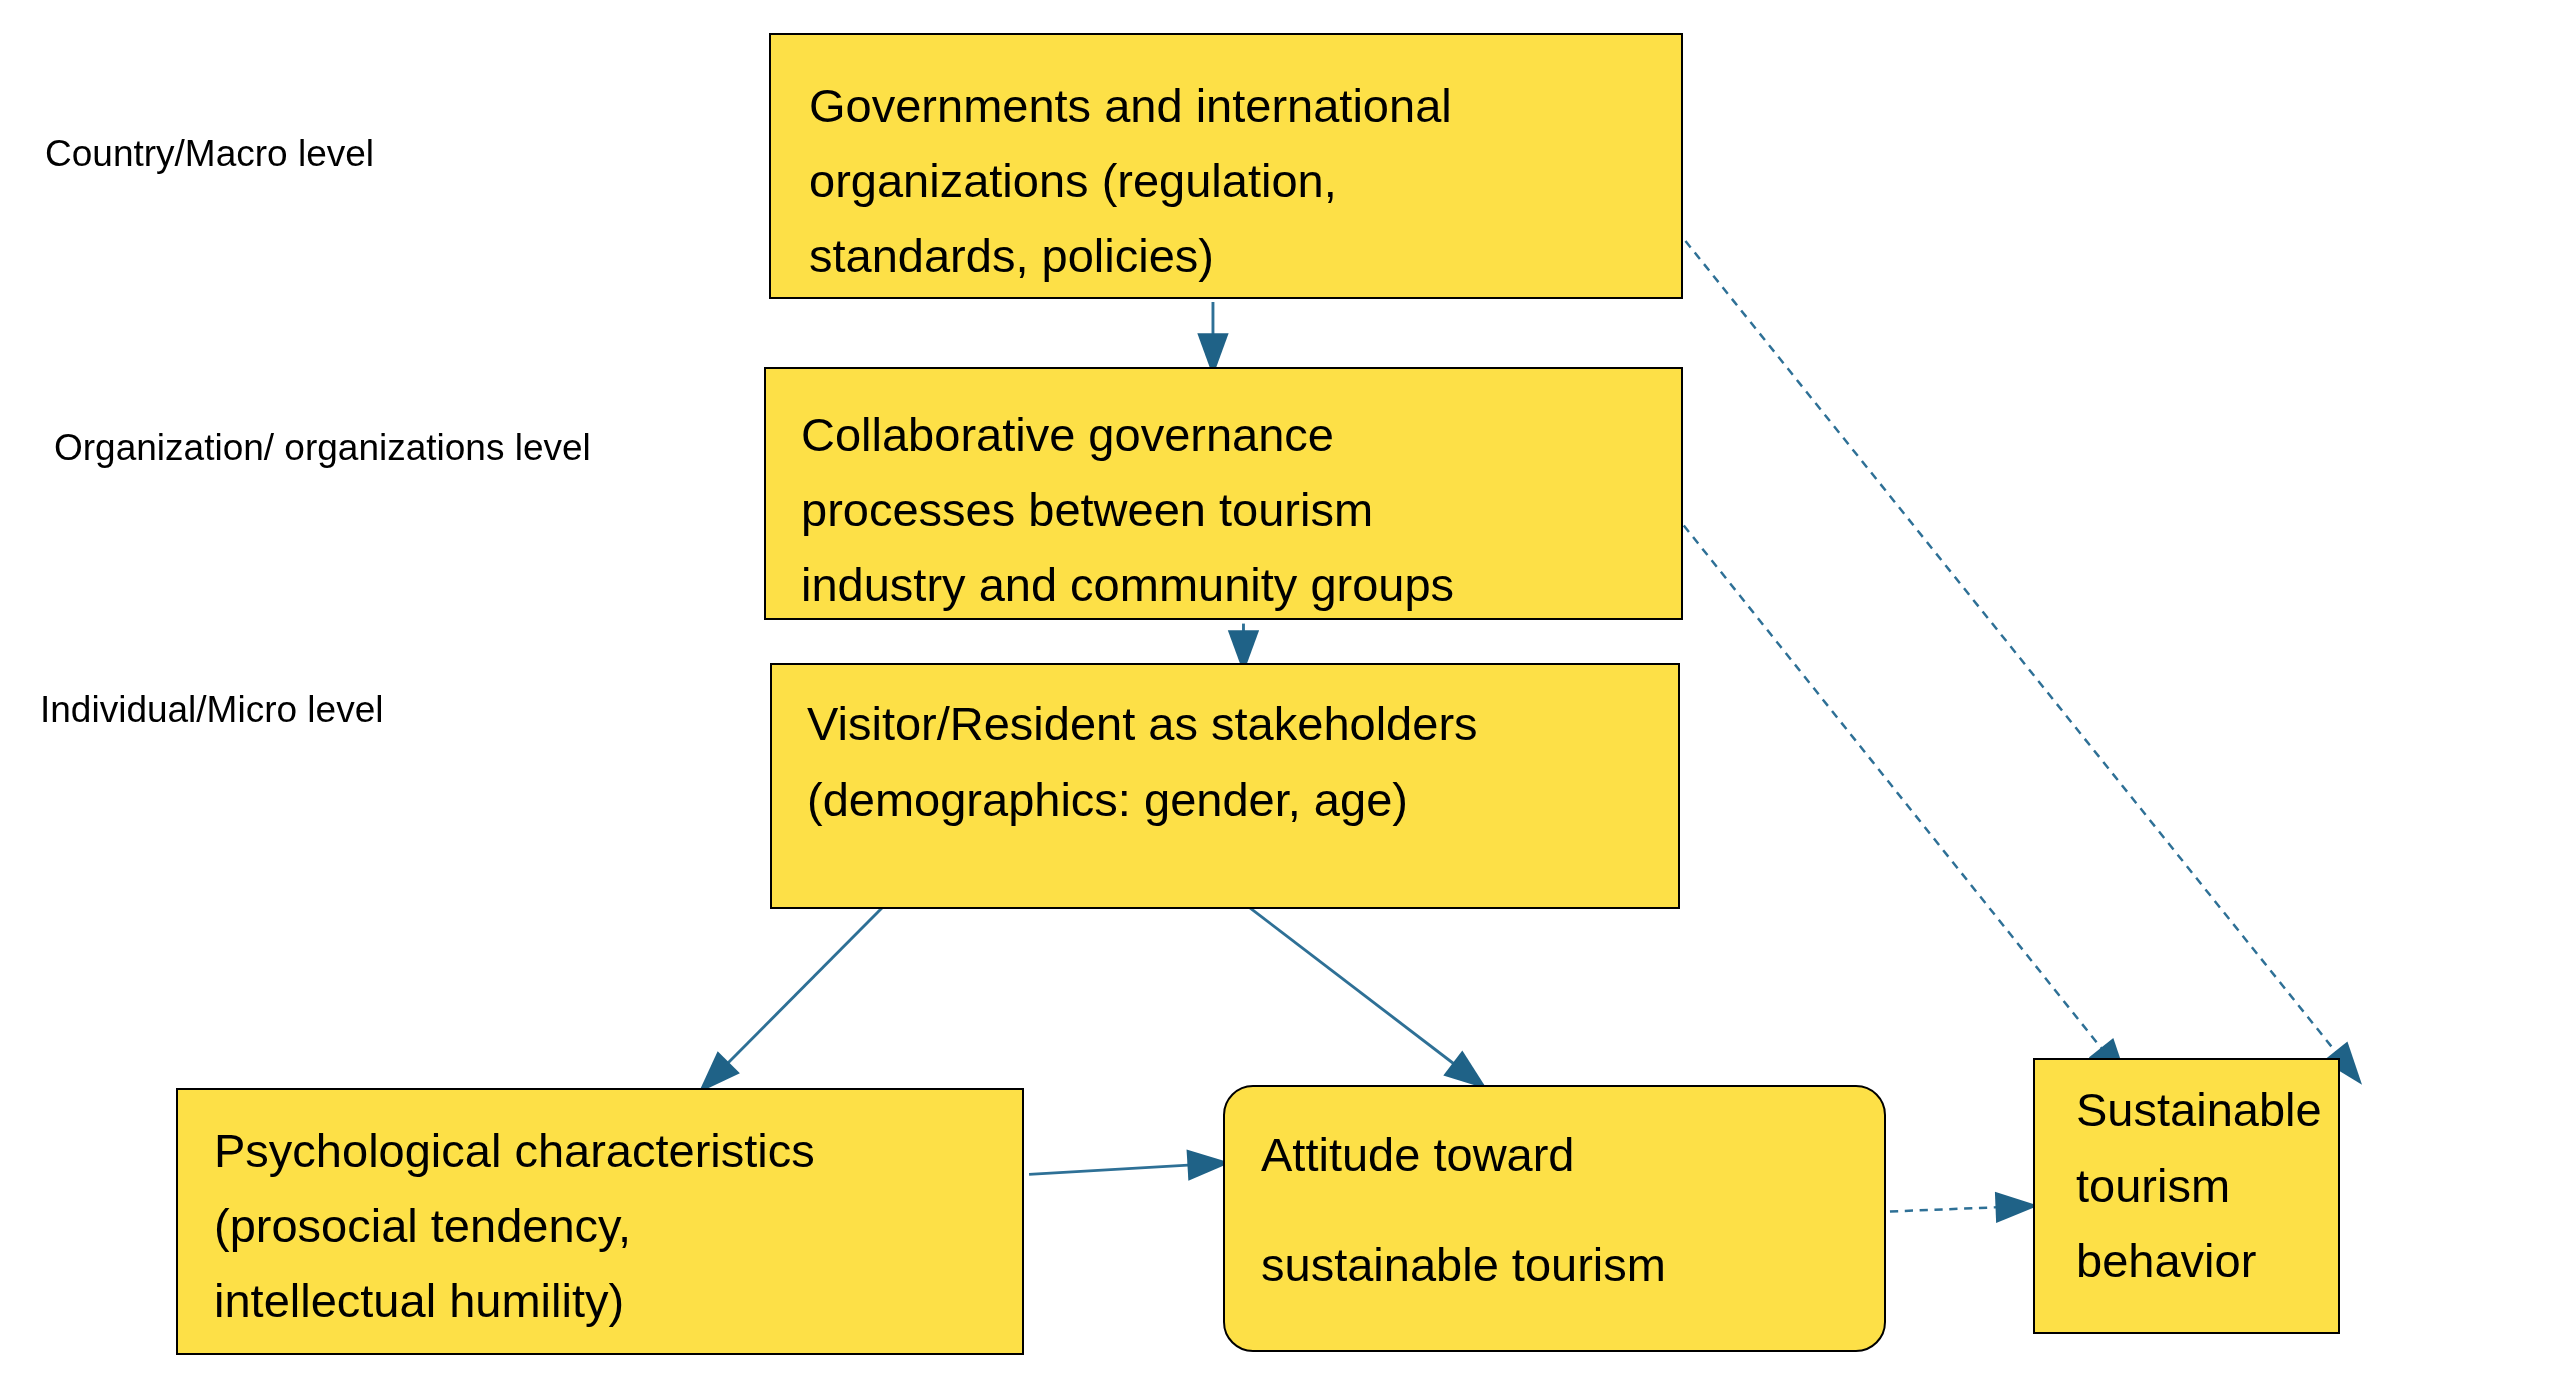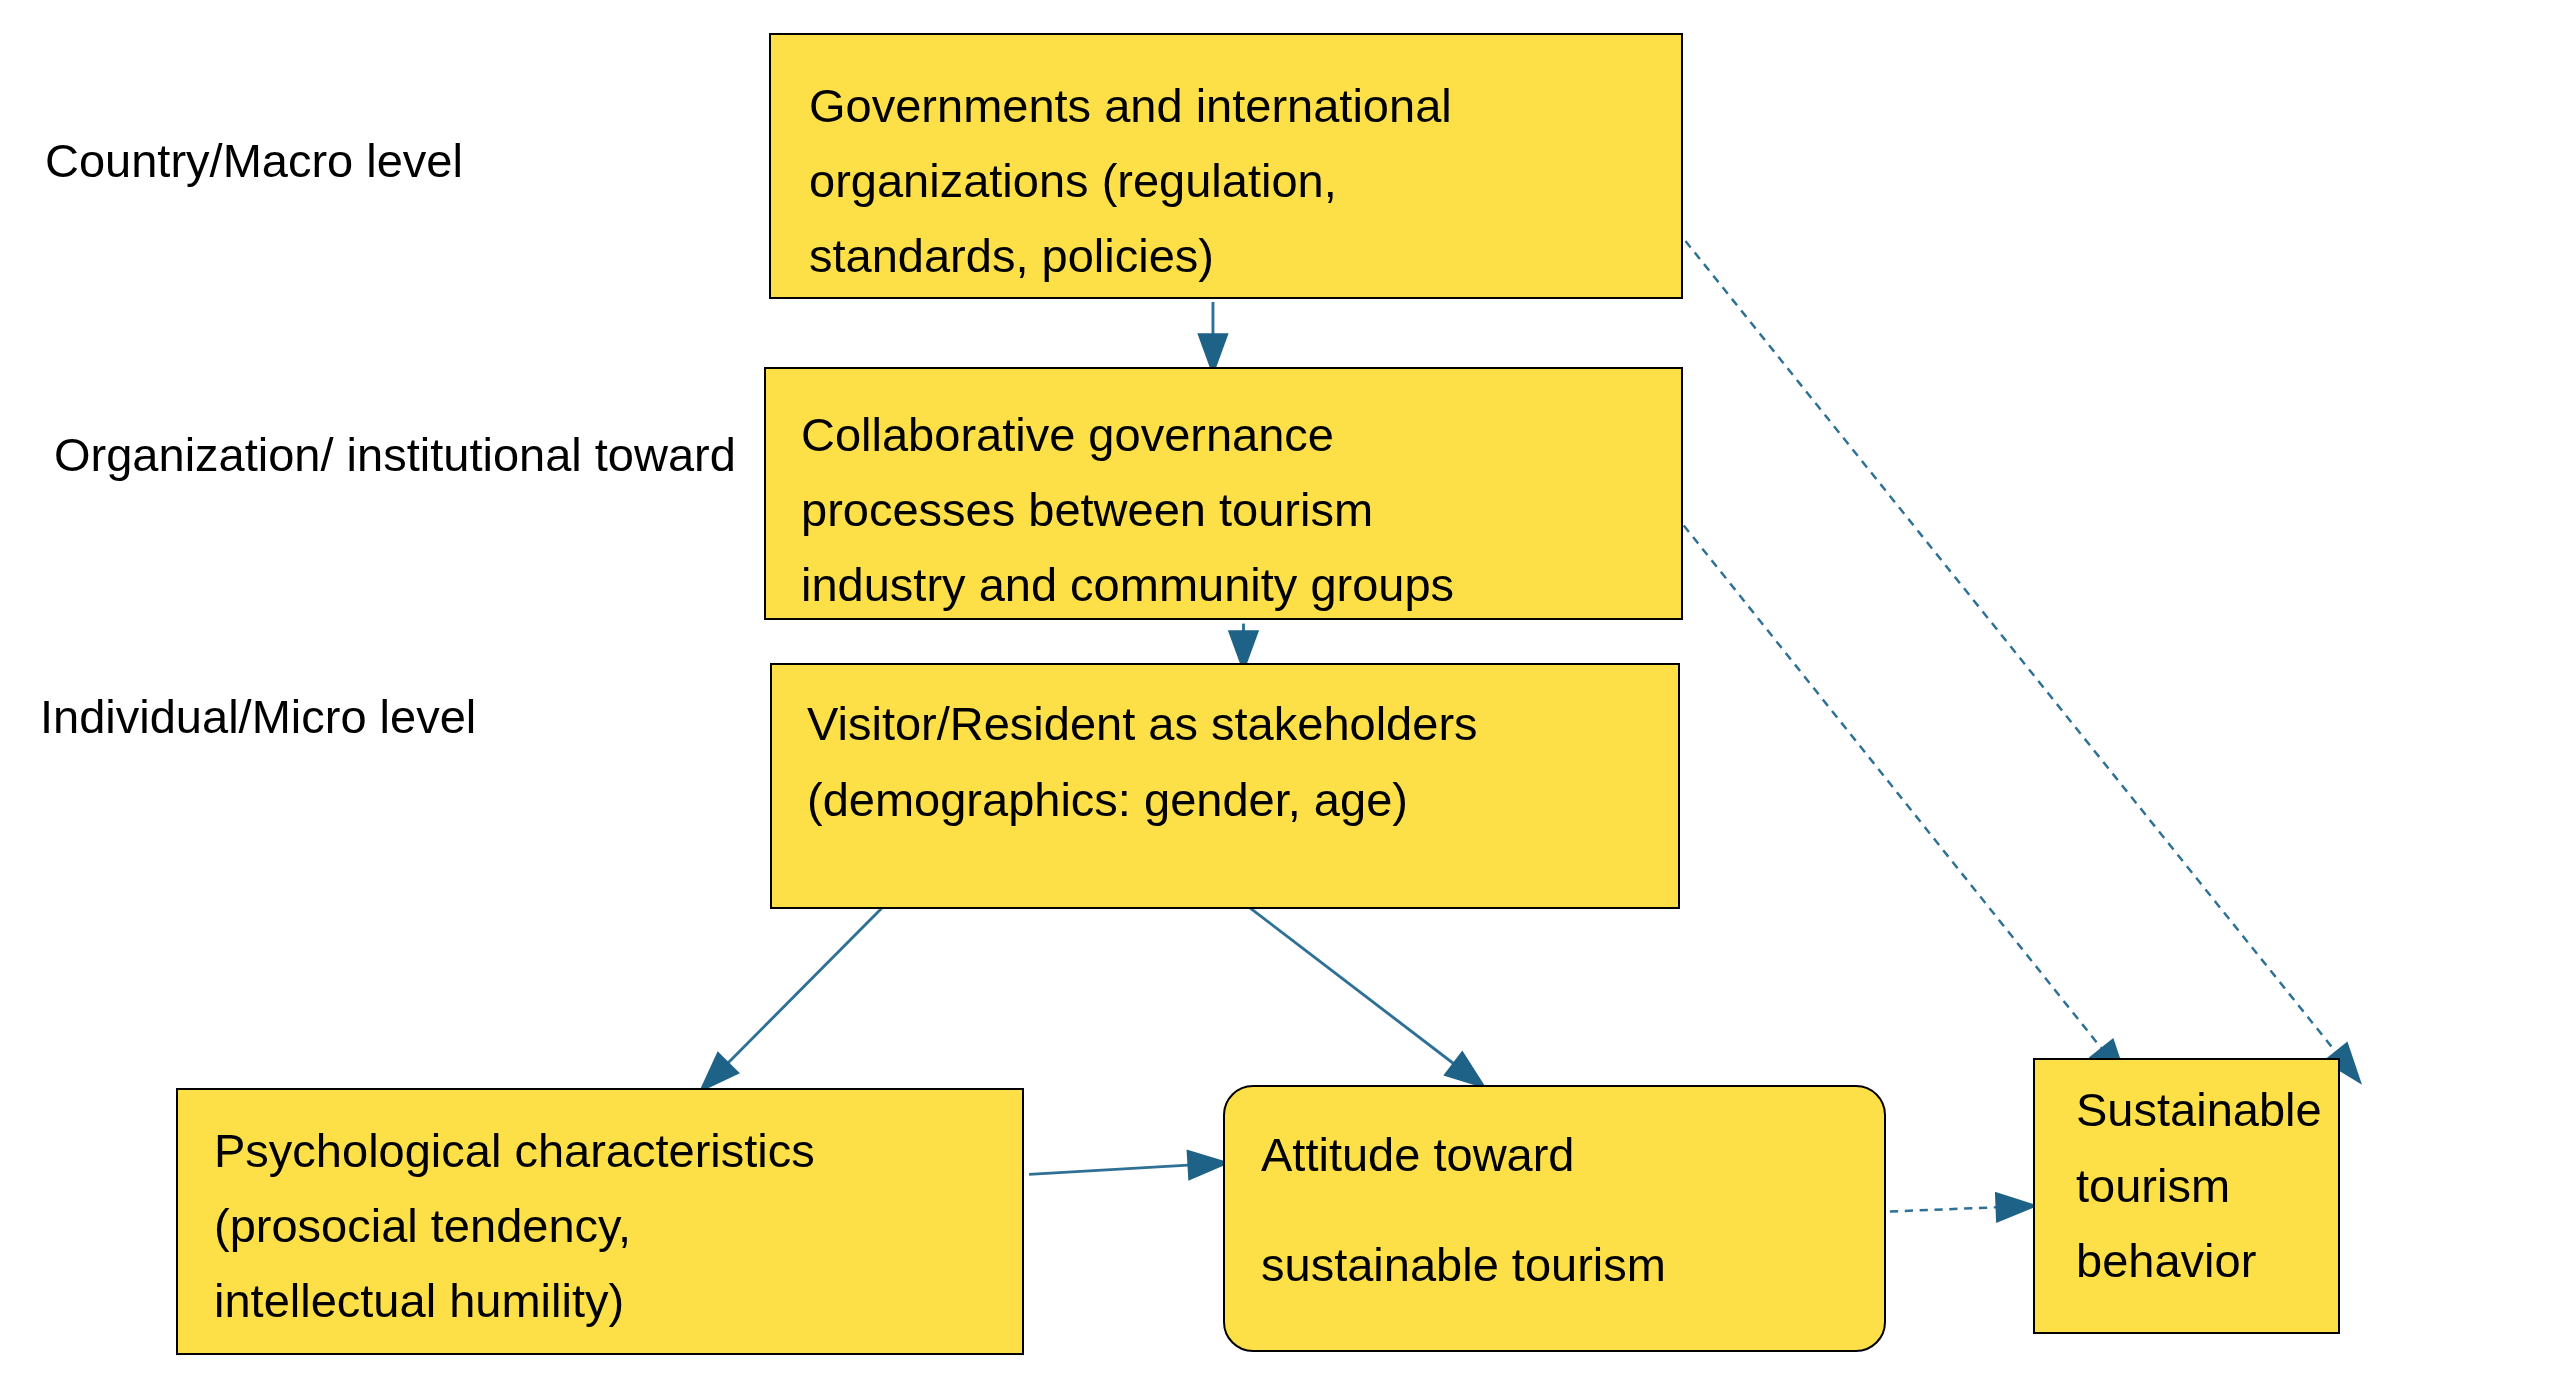--- a/index.html
+++ b/index.html
@@ -42,21 +42,21 @@
   .node .nline { display: block; }
   .node-governments            { left: 769px;  top: 33px;   width: 914px; height: 266px; padding: 33px 25px 0 38px; }
   .node-collaborative          { left: 764px;  top: 367px;  width: 919px; height: 253px; padding: 28px 25px 0 35px; }
   .node-visitor                { left: 770px;  top: 663px;  width: 910px; height: 246px; padding: 21.4px 25px 0 35px; }
   .node-psychological          { left: 176px;  top: 1088px; width: 848px; height: 267px; padding: 23px 25px 8px 36px; }
   .node-attitude               { left: 1223px; top: 1085px; width: 663px;  height: 267px; padding: 13px 25px 0 36px; line-height: 2.35; border-radius: 30px; }
   .node-sustainable            { left: 2033px; top: 1058px; width: 307px;  height: 276px; padding: 12.4px 16.5px 0 41px; }
   .level-label {
     position: absolute;
     z-index: 2;
-    font-size: 47px;
+    font-size: 37px;
     line-height: 1.55;
     white-space: nowrap;
   }
   .level-country      { left: 45px; top: 125px; }
   .level-organization { left: 54px; top: 419px; }
   .level-individual   { left: 40px; top: 681px; }
 </style>
 </head>
 <body>
 
@@ -76,21 +76,21 @@
     <line class="dashed" x1="2292" y1="1469" x2="2468" y2="1462" marker-end="url(#ah)"></line>
     <line class="dashed" x1="2044" y1="292" x2="2862" y2="1312" marker-end="url(#ah)"></line>
     <line class="dashed" x1="2042" y1="637" x2="2578" y2="1308" marker-end="url(#ah)"></line>
   </svg>
 
   <div class="level-label level-country">
     <span class="nline">Country/Macro level</span>
   </div>
   <div class="level-label level-organization">
     <span class="nline">Organization/</span>
-    <span class="nline">institutional toward</span>
+    <span class="nline">organizations level</span>
   </div>
   <div class="level-label level-individual">
     <span class="nline">Individual/Micro level</span>
   </div>
 
   <div class="node node-governments">
     <span class="nline">Governments and international</span>
     <span class="nline">organizations (regulation,</span>
     <span class="nline">standards, policies)</span>
   </div>

